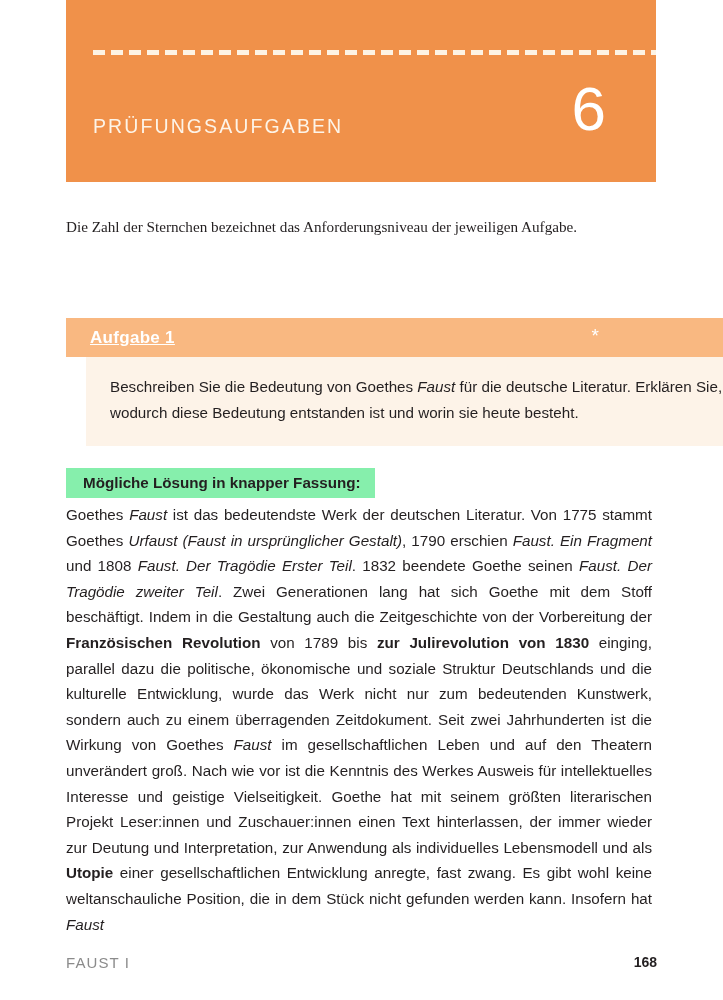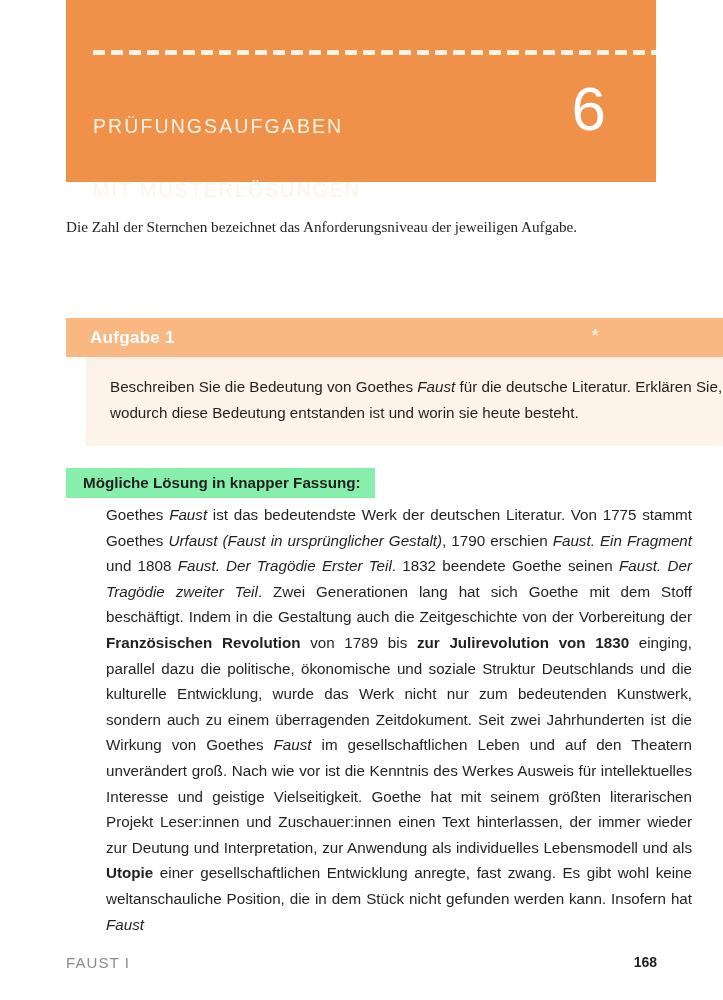--- a/index.html
+++ b/index.html
@@ -90,20 +90,21 @@
     align-items: center;
     justify-content: space-between;
     box-sizing: border-box;
     padding: 0 0 0 24px;
   }
   .task-header-label {
     color: #ffffff;
     font-size: 17px;
     font-weight: 700;
     letter-spacing: 0.3px;
+    text-decoration: underline;
   }
   .task-stars {
     color: #ffffff;
     font-size: 19px;
     line-height: 19px;
     letter-spacing: 4px;
     margin-right: 120px;
     padding-bottom: 4px;
   }
   .task-body {
@@ -138,21 +139,20 @@
     position: absolute;
     left: 66px;
     top: 502px;
     width: 586px;
     font-size: 15.2px;
     line-height: 25.6px;
     color: #231f20;
     text-align: justify;
     text-justify: inter-word;
     hyphens: manual;
-    margin-left: 40px;
   }
   .solution-text i { font-style: italic; }
   .solution-text b { font-weight: 700; }
 
   
   .footer {
     position: absolute;
     left: 66px;
     right: 66px;
     top: 952px;
@@ -172,21 +172,20 @@
     color: #231f20;
   }
 </style>
 </head>
 <body>
 
 <div class="chapter-banner">
   <div class="chapter-dashes"></div>
   <div class="chapter-title">
     <span class="line">PRÜFUNGSAUFGABEN</span>
-    <span class="line">MIT MUSTERLÖSUNGEN</span>
   </div>
   <div class="chapter-number">6</div>
 </div>
 
 <div class="intro-note">Die Zahl der Sternchen bezeichnet das Anforderungsniveau der jeweiligen Aufgabe.</div>
 
 <div class="task-block">
   <div class="task-header">
     <span class="task-header-label">Aufgabe 1</span>
     <span class="task-stars">*</span>

